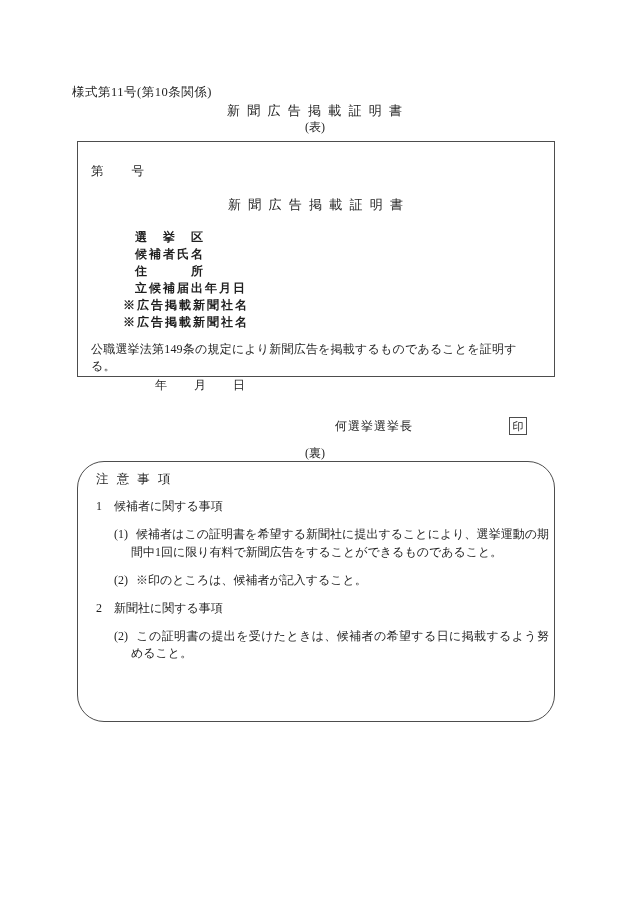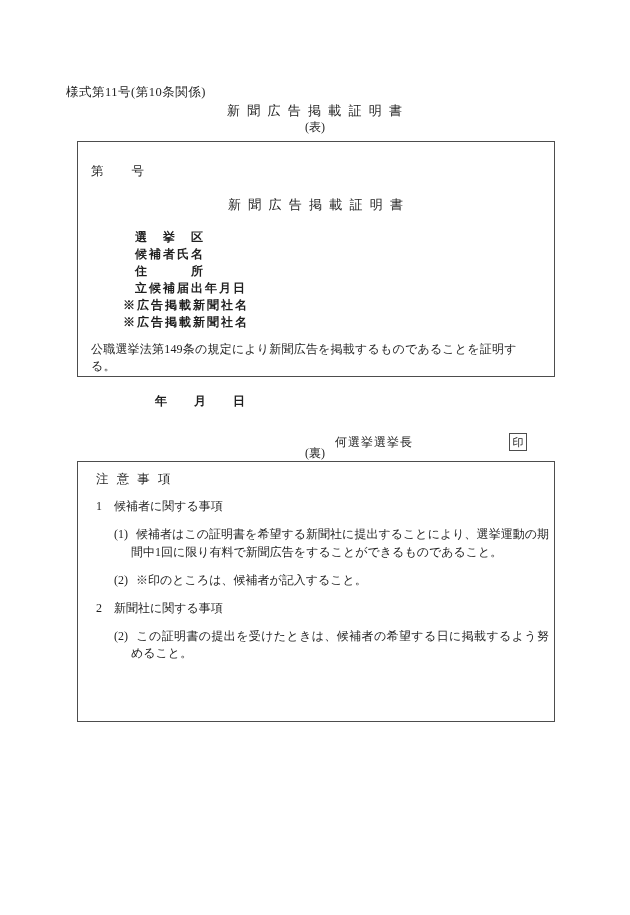--- a/index.html
+++ b/index.html
@@ -11,21 +11,21 @@
     font-size: 12px;
     -webkit-font-smoothing: antialiased;
   }
   .page {
     position: relative;
     width: 630px; height: 915px;
     background: #ffffff;
     overflow: hidden;
   }
   .form-number {
-    position: absolute; left: 66px; top: 84px;
+    position: absolute; left: 72px; top: 84px;
     font-size: 12.5px; letter-spacing: 0.5px;
   }
   .main-title {
     position: absolute; left: 0; right: 0; top: 102px;
     text-align: center; font-size: 13px;
     letter-spacing: 1px; word-spacing: 2px;
   }
   .side-label {
     position: absolute; left: 0; right: 0;
     text-align: center; font-size: 12px;
@@ -41,34 +41,34 @@
   .inner-title {
     margin-top: 16px; text-align: center; font-size: 13px;
     letter-spacing: 1px; word-spacing: 2px;
   }
   .fields {
     margin-top: 15px; padding-left: 44px;
     line-height: 17px; letter-spacing: 2px; font-weight: bold;
   }
   .field.mark { text-indent: -12px; }
   .certify { margin-top: 10px; font-size: 12px; letter-spacing: 0.2px; }
-  .date-line { margin-top: 18px; padding-left: 64px; letter-spacing: 1px; font-weight: bold; }
+  .date-line { margin-top: 2px; padding-left: 64px; letter-spacing: 1px; }
   .signer-row {
     margin-top: 23px;
     display: flex; justify-content: flex-end; align-items: center;
   }
   .signer { letter-spacing: 1px; }
   .seal {
     margin-left: 96px; margin-right: 14px;
     width: 18px; height: 18px;
     border: 1px solid #4d4d4d;
     display: flex; align-items: center; justify-content: center;
     font-size: 11px; line-height: 1;
   }
-  .back-box { top: 461px; height: 261px; padding: 9px 5px 0 18px; }
+  .back-box { top: 461px; height: 261px; padding: 9px 5px 0 18px; border-radius: 27px; }
   .notes-title { font-size: 12.5px; letter-spacing: 1px; word-spacing: 3px; }
   .section-heading { margin-top: 10px; }
   .section-num { display: inline-block; margin-right: 12px; }
   .note-item {
     margin-top: 11px; margin-left: 18px;
     padding-left: 17px; text-indent: -17px;
     text-align: justify;
     line-height: 17.5px;
   }
   .note-num { margin-right: 8px; }

